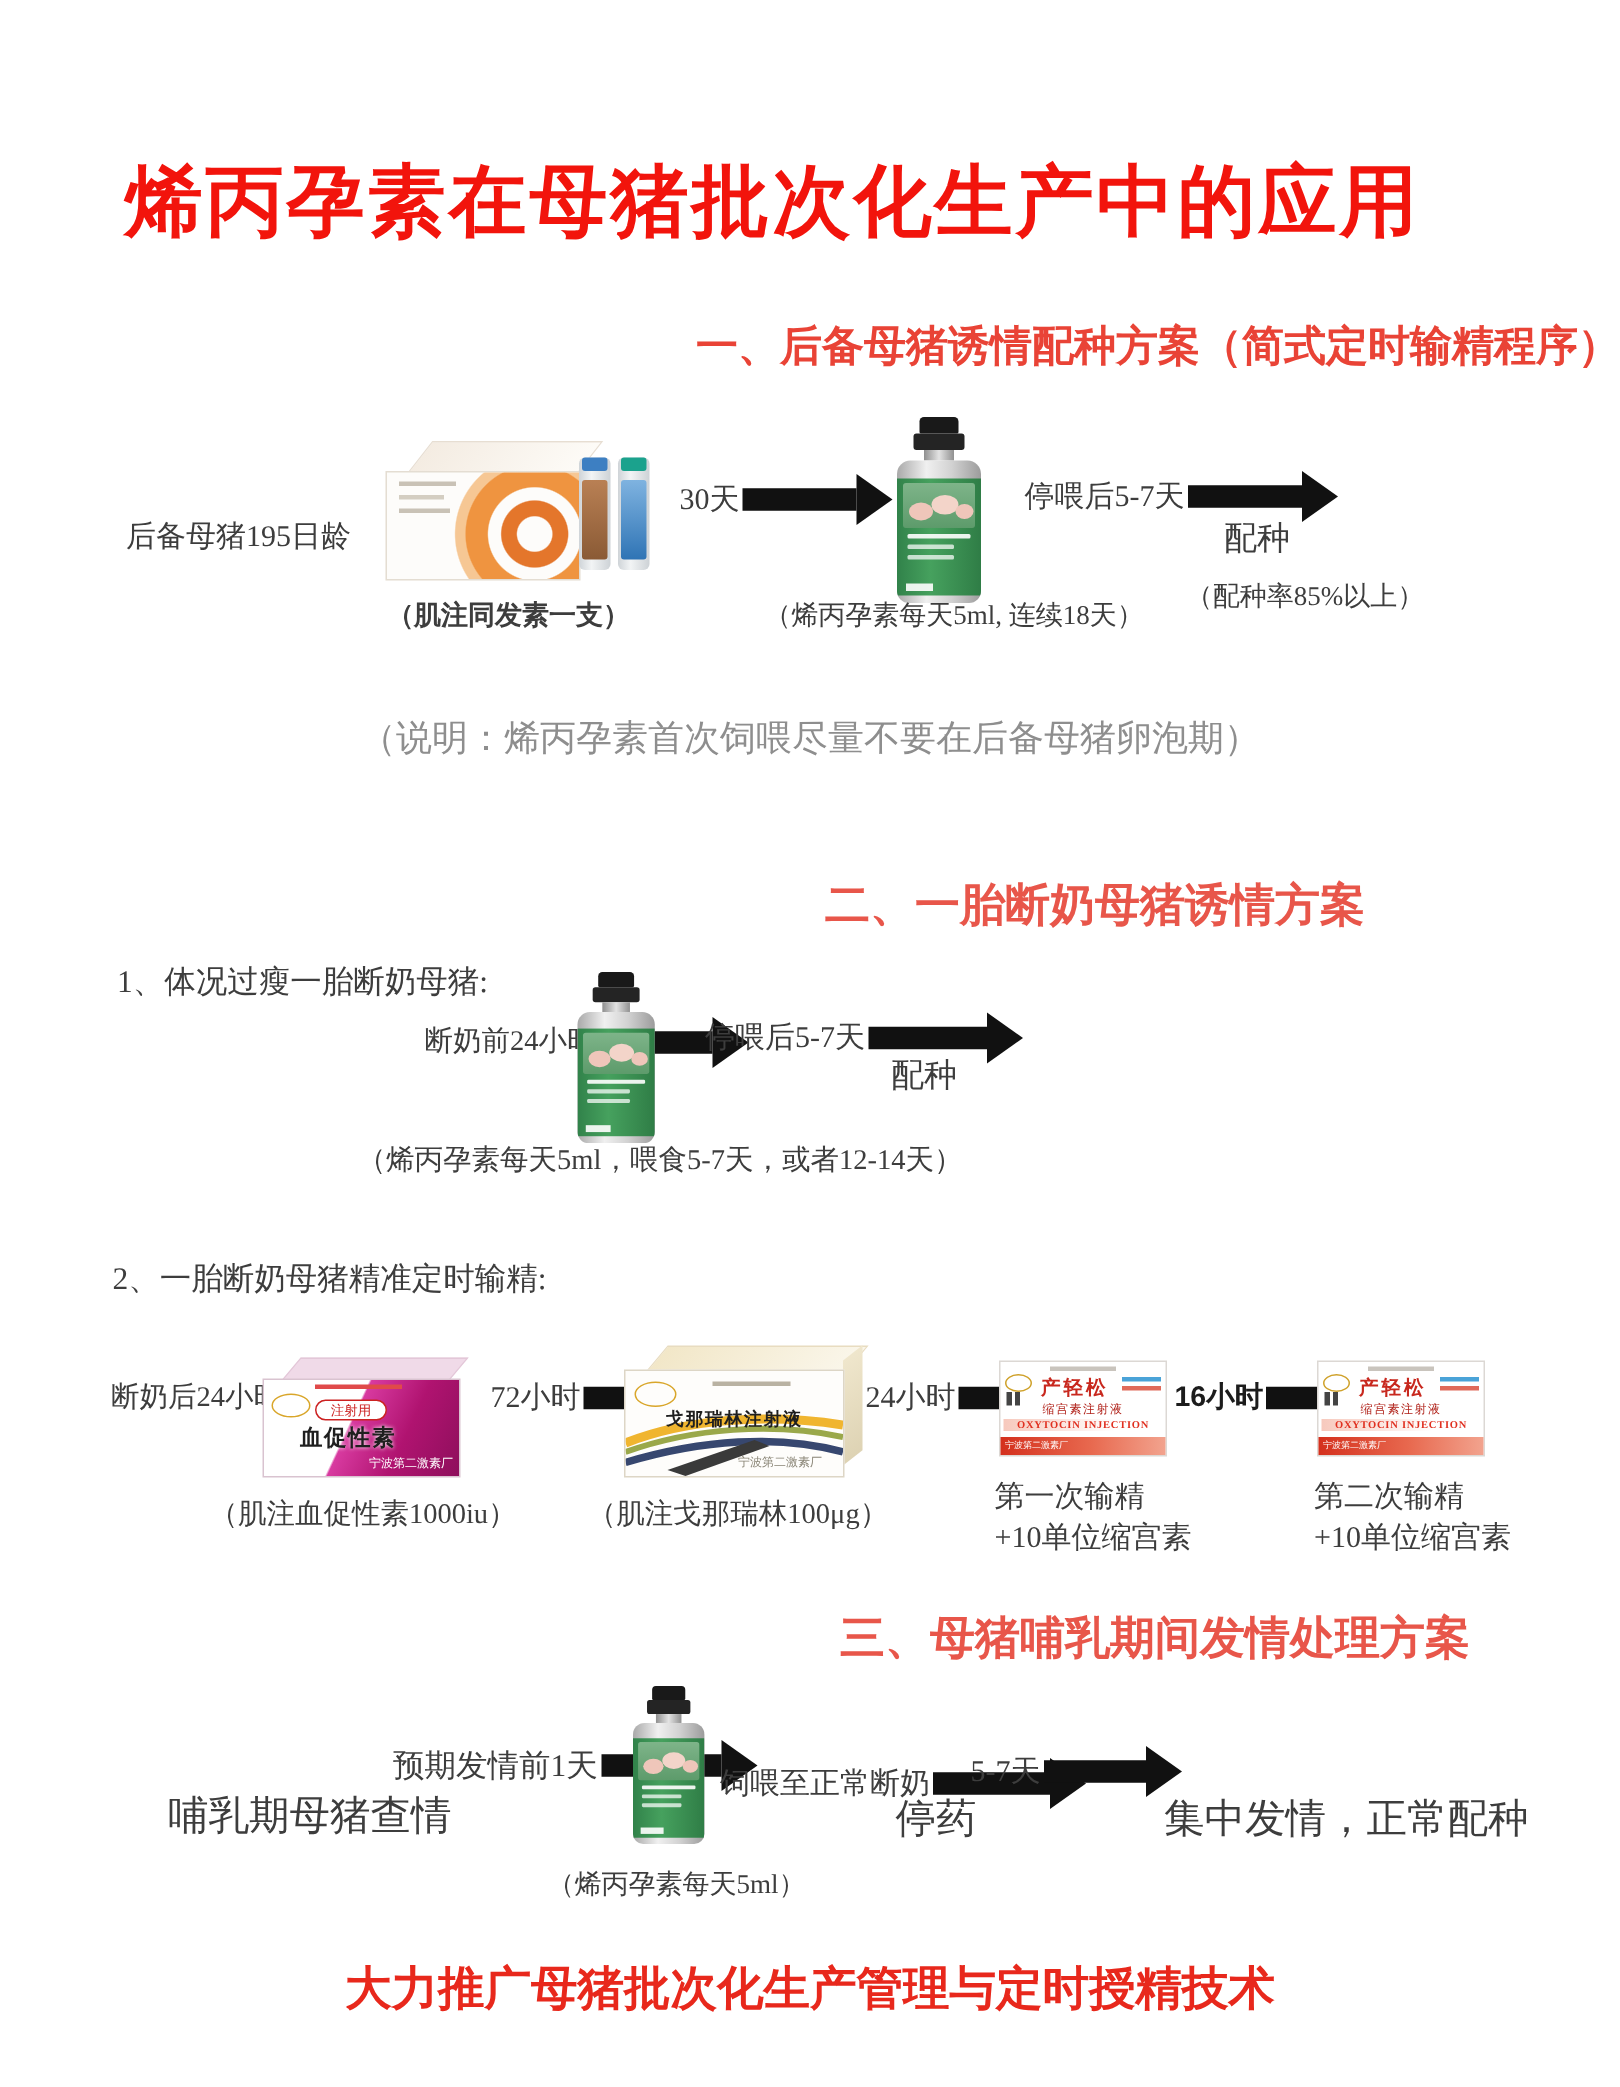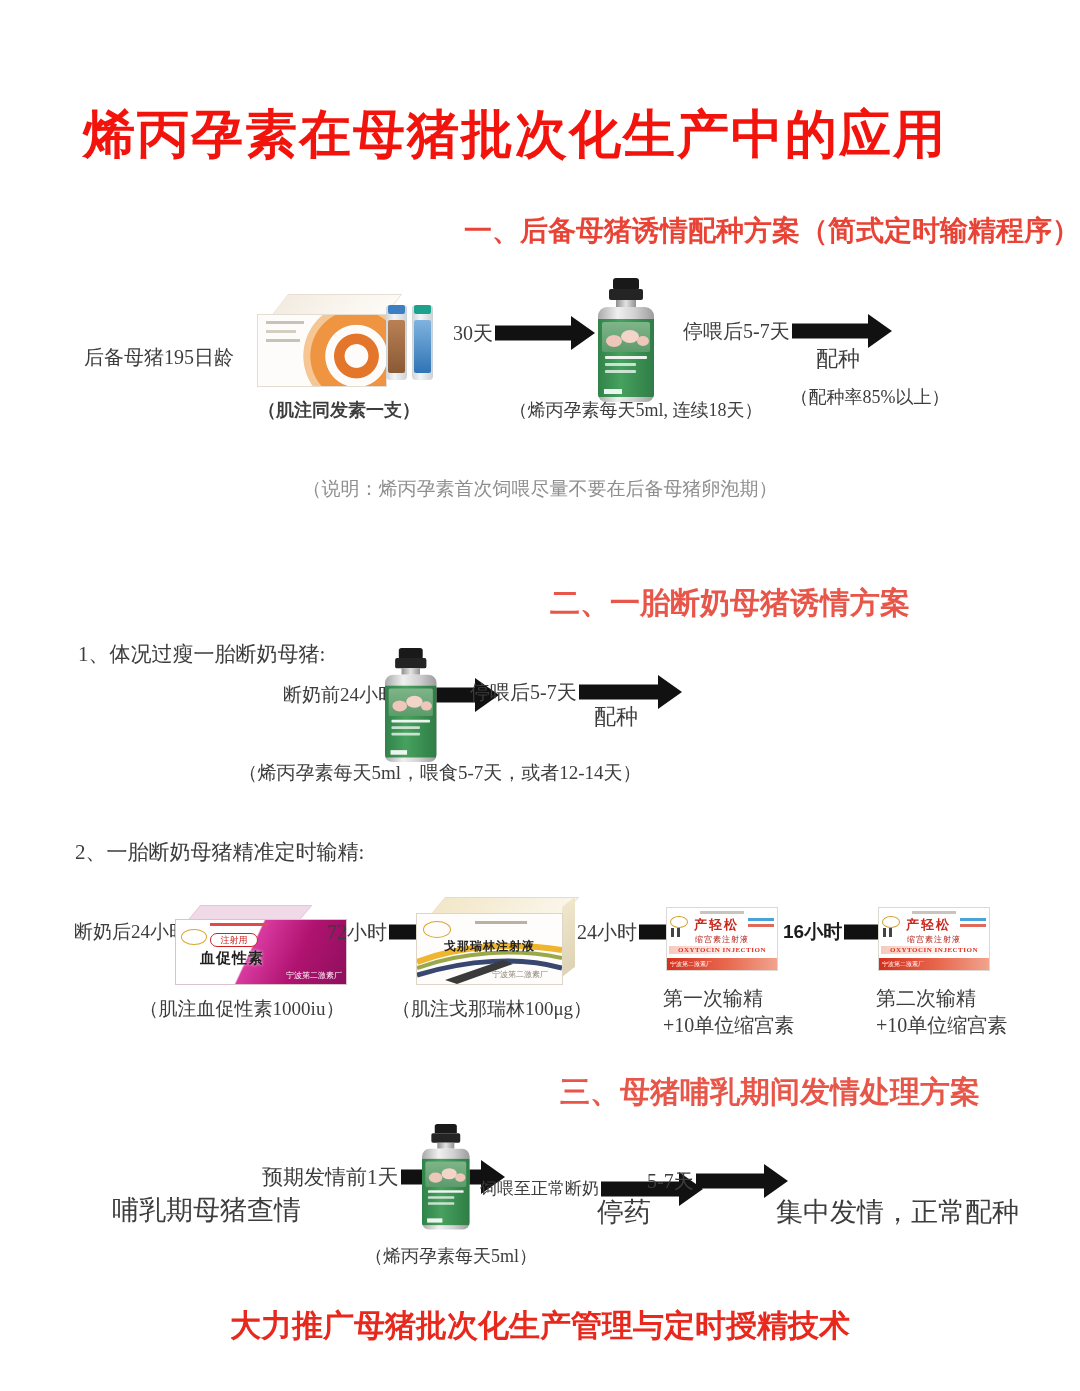--- a/index.html
+++ b/index.html
@@ -17,28 +17,28 @@
   #s3h{left:0;width:980px;top:1072px;font-size:30px;}
   .h-foot{position:absolute;left:0;width:1080px;top:1305px;text-align:center;
           font-family:"Liberation Sans","DejaVu Sans",sans-serif;font-weight:bold;
           font-size:31px;color:#e8281c;white-space:nowrap;}
 
   
   .txt{position:absolute;font-size:27px;color:#3d3d3d;white-space:nowrap;}
   .cap{position:absolute;font-size:18px;color:#3d3d3d;text-align:center;white-space:nowrap;}
   .cap19{font-size:19px;}
   .note{position:absolute;left:0;width:1080px;top:476px;text-align:center;
-        font-size:19px;color:#8e8e8e;white-space:nowrap;}
+        font-size:24px;color:#8e8e8e;white-space:nowrap;}
   .case{position:absolute;font-size:21px;color:#3d3d3d;white-space:nowrap;}
   .ai{position:absolute;font-size:20px;line-height:27px;color:#3d3d3d;white-space:nowrap;}
 
   
   .flow{position:absolute;display:flex;flex-direction:row;align-items:center;gap:2px;}
   .flow-label{font-size:20px;line-height:22px;color:#3d3d3d;white-space:nowrap;}
-  .flow-label.sm{font-size:17px;line-height:20px;}
+  .flow-label.sm{font-size:20px;line-height:20px;}
   .flow-label.md{font-size:19px;}
   .flow-label.bold{font-family:"Liberation Sans","DejaVu Sans",sans-serif;font-weight:bold;font-size:19px;color:#1c1c1c;}
   .arrow{position:relative;height:34px;}
   .arrow .shaft{position:absolute;left:0;top:50%;transform:translateY(-50%);
                 height:15px;background:#111;width:calc(100% - 24px);}
   .arrow .head{position:absolute;right:0;top:50%;transform:translateY(-50%);width:0;height:0;
                border-top:17px solid transparent;border-bottom:17px solid transparent;border-left:24px solid #111;}
 
   
   .bottle{position:absolute;width:56px;height:124px;}
@@ -84,21 +84,21 @@
   .vial-blue .vlabel{background:linear-gradient(180deg,#b98054,#8a5a35);}
   .vial-green{left:157px;} .vial-green .vcap{background:#1ba28d;}
   .vial-green .vlabel{background:linear-gradient(180deg,#7fb3e0,#2f74b5);}
 
   
   .pmsgbox{position:absolute;width:132px;height:80px;}
   .pmsg-top{position:absolute;left:12px;top:0;width:110px;height:14px;background:#f0dae8;
             border:1px solid #e3c7d8;transform:skewX(-40deg);transform-origin:bottom left;}
   .pmsg-front{position:absolute;left:0;top:14px;width:130px;height:64px;overflow:hidden;
               border:1px solid #d9c3d0;
-              background:linear-gradient(115deg,#ffffff 44%,#d83aa0 45%,#b01370 70%,#8e0f5c 100%);padding-left:40px;}
+              background:linear-gradient(115deg,#ffffff 44%,#d83aa0 45%,#b01370 70%,#8e0f5c 100%);}
   .pmsg-redline{position:absolute;top:3px;left:34px;width:58px;height:3px;background:#e04a4a;}
   .pmsg-logo{position:absolute;left:5px;top:9px;width:24px;height:14px;border:1px solid #d9a62a;border-radius:50%;}
   .pmsg-tag{position:absolute;left:34px;top:13px;width:46px;text-align:center;font-size:9px;color:#c22;
             background:#fff;border:1px solid #c22;border-radius:8px;line-height:12px;}
   .pmsg-name{position:absolute;left:24px;top:29px;font-size:15px;font-weight:bold;color:#1f1f1f;
              font-family:"Liberation Sans","DejaVu Sans",sans-serif;letter-spacing:1px;text-shadow:0 0 3px #fff;}
   .pmsg-maker{position:absolute;right:4px;bottom:3px;font-size:8px;color:#fff;}
 
   
   .gnrhbox{position:absolute;width:162px;height:88px;}

